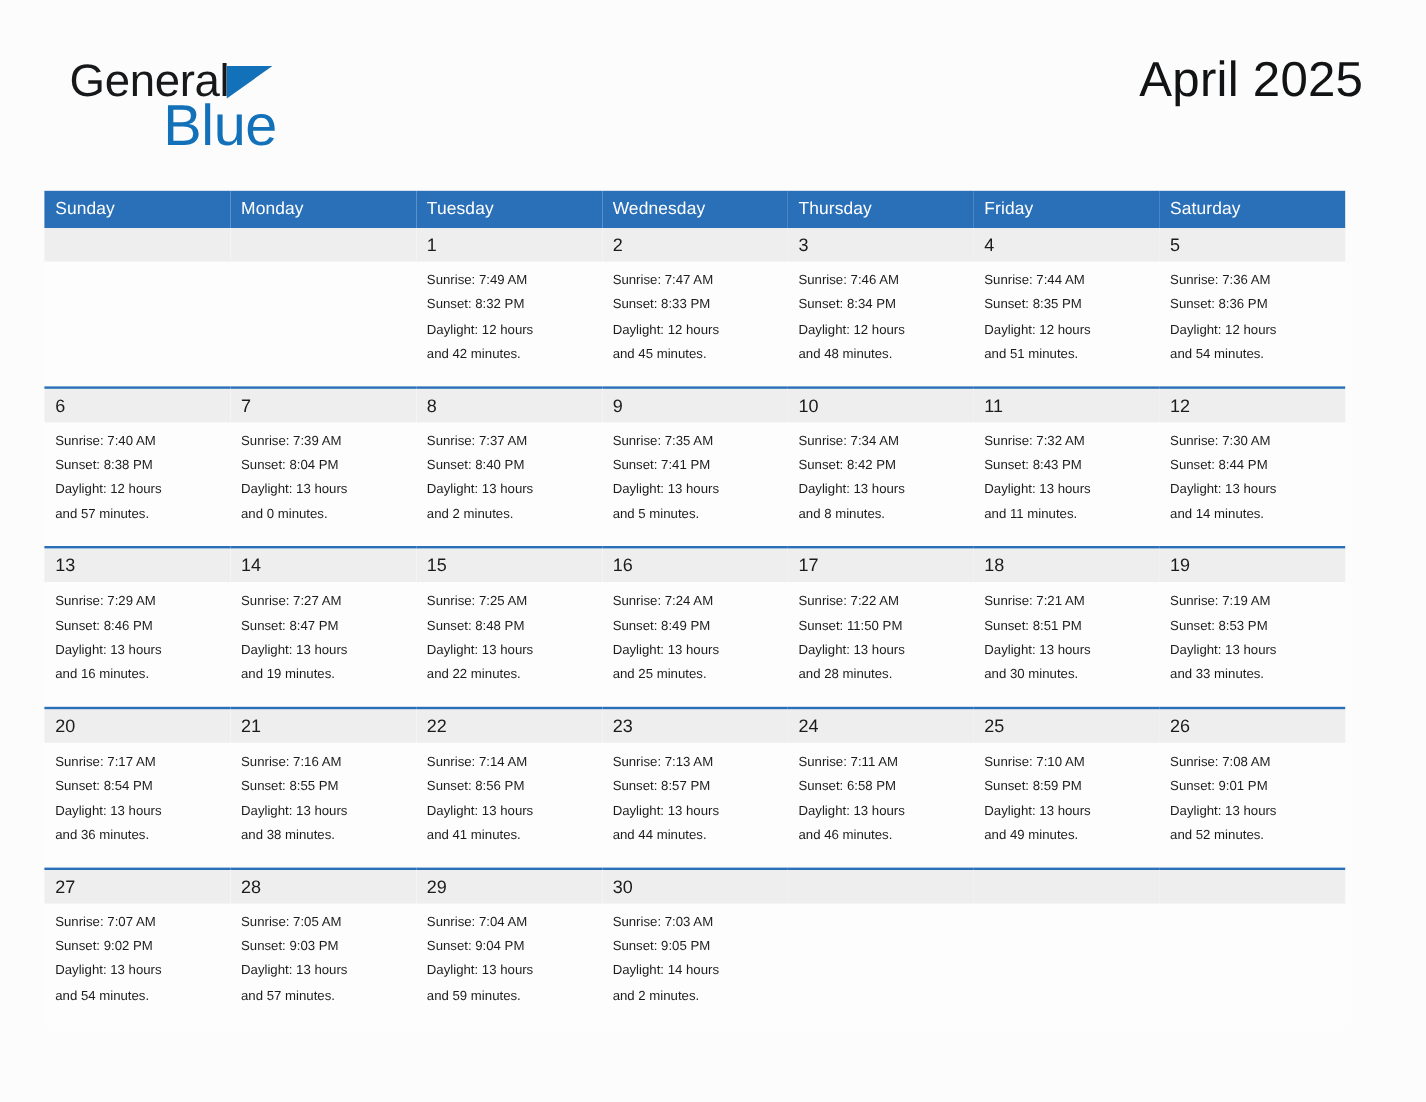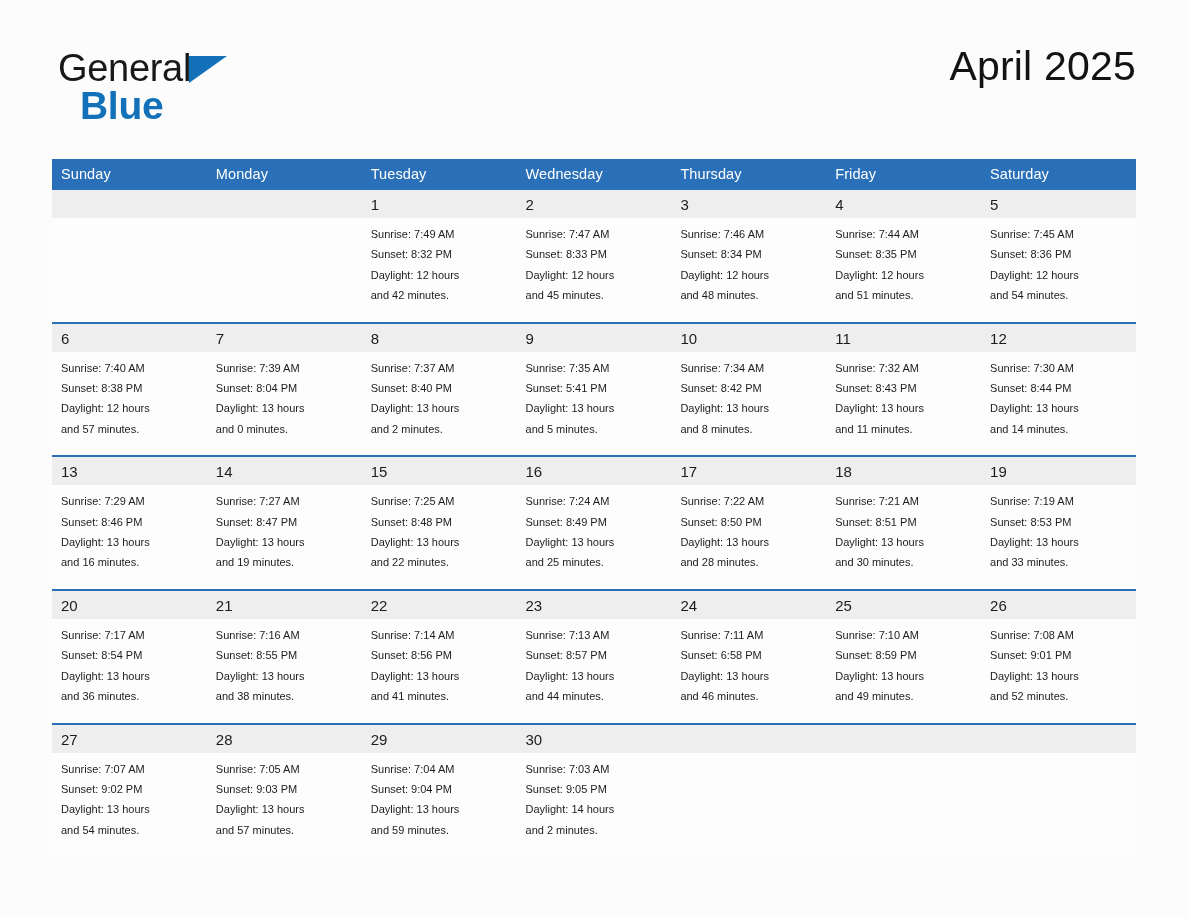--- a/index.html
+++ b/index.html
@@ -53,26 +53,26 @@
     vertical-align: -2px;
     margin-left: -2px;
     width: 0;
     height: 0;
     border-left: 38px solid #1271b8;
     border-bottom: 27px solid transparent;
   }
   .brand-row2 {
     display: block;
     margin-top: -4px;
-    margin-left: 22px;
-    font-size: 39px;
+    margin-left: 78px;
+    font-size: 48px;
     line-height: 44px;
     letter-spacing: -0.3px;
     color: #1271b8;
-    font-weight: 700;
+    font-weight: 400;
   }
 
   .titles {
     position: absolute;
     right: 0;
     top: 0;
     text-align: right;
     margin-left: 12px;
   }
   .cal-title {
@@ -86,21 +86,21 @@
     margin-top: 12px;
     font-size: 23px;
     line-height: 28px;
     font-weight: 400;
     color: #111314;
   }
 
   
   .calendar {
     position: absolute;
-    left: 52px;
+    left: 37px;
     top: 159px;
     width: 1084px;
     border-collapse: collapse;
     table-layout: fixed;
   }
   .calendar col { width: 154.85px; }
 
   .calendar thead th {
     background: #2a70b8;
     color: #ffffff;
@@ -234,21 +234,21 @@
           <div class="daybody">
               <p>Sunrise: 7:44 AM
 Sunset: 8:35 PM
 Daylight: 12 hours
 and 51 minutes.</p>
             </div>
         </td>
         <td>
           <div class="daynum-band">5</div>
           <div class="daybody">
-              <p>Sunrise: 7:45 AM
+              <p>Sunrise: 7:36 AM
 Sunset: 8:36 PM
 Daylight: 12 hours
 and 54 minutes.</p>
             </div>
         </td>
       </tr>
 
       <tr>
         <td>
           <div class="daynum-band">6</div>
@@ -274,21 +274,21 @@
               <p>Sunrise: 7:37 AM
 Sunset: 8:40 PM
 Daylight: 13 hours
 and 2 minutes.</p>
             </div>
         </td>
         <td>
           <div class="daynum-band">9</div>
           <div class="daybody">
               <p>Sunrise: 7:35 AM
-Sunset: 5:41 PM
+Sunset: 7:41 PM
 Daylight: 13 hours
 and 5 minutes.</p>
             </div>
         </td>
         <td>
           <div class="daynum-band">10</div>
           <div class="daybody">
               <p>Sunrise: 7:34 AM
 Sunset: 8:42 PM
 Daylight: 13 hours
@@ -349,21 +349,21 @@
               <p>Sunrise: 7:24 AM
 Sunset: 8:49 PM
 Daylight: 13 hours
 and 25 minutes.</p>
             </div>
         </td>
         <td>
           <div class="daynum-band">17</div>
           <div class="daybody">
               <p>Sunrise: 7:22 AM
-Sunset: 8:50 PM
+Sunset: 11:50 PM
 Daylight: 13 hours
 and 28 minutes.</p>
             </div>
         </td>
         <td>
           <div class="daynum-band">18</div>
           <div class="daybody">
               <p>Sunrise: 7:21 AM
 Sunset: 8:51 PM
 Daylight: 13 hours

